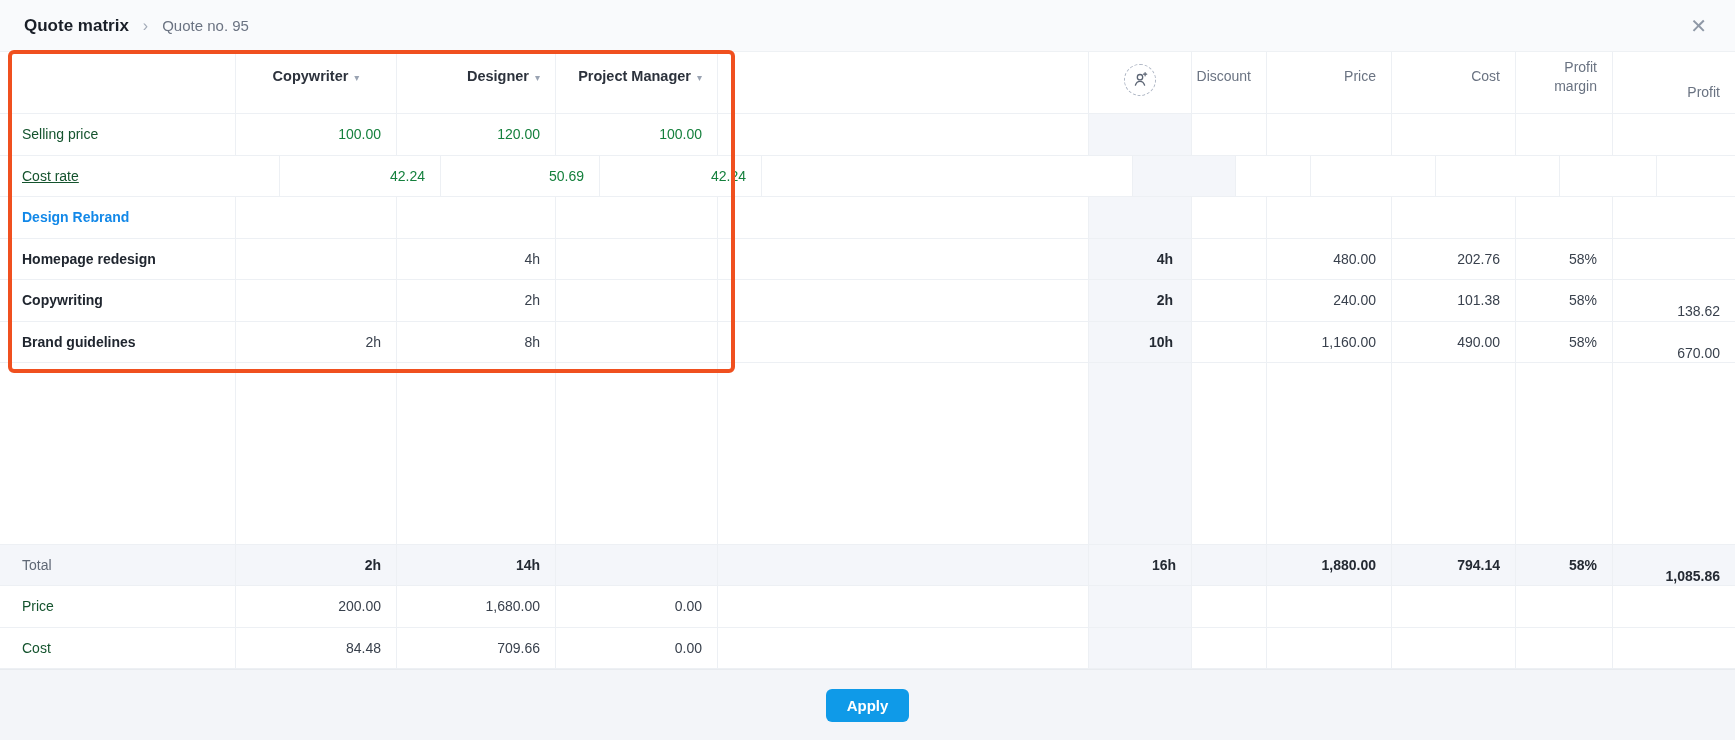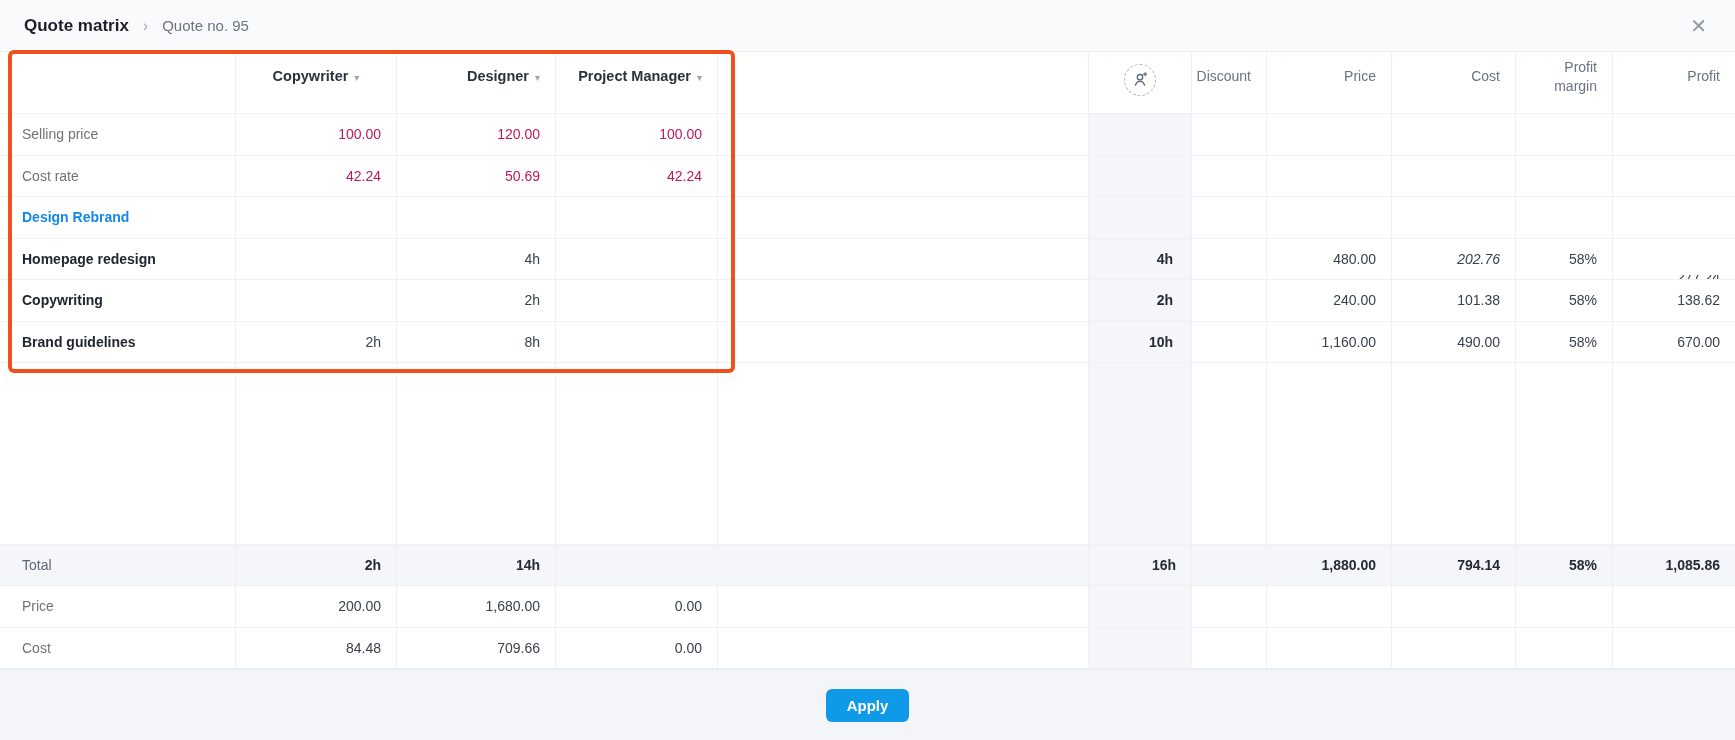--- a/index.html
+++ b/index.html
@@ -32,40 +32,40 @@
   .row.spacer-row { flex:1 1 auto; }
   .r { height:41.5px; }
   .header-row { height:62px; }
 
   .cell {
     box-sizing:border-box; border-right:1px solid #edf0f4;
     display:flex; align-items:center; justify-content:flex-end;
     padding:0 15px; font-size:14px; color:#39414d; text-align:right;
     line-height:1.3; overflow:hidden; white-space:pre-line;
   }
-  .cell:last-child { border-right:none; }
+  .cell:last-child { border-right:none;align-items:flex-end; }
   .cell.col-label { justify-content:flex-start; text-align:left; padding-left:22px; }
 
   .header-row .cell { color:#6a7382; padding-bottom:12px; }
   .header-row .cell.sortable { font-weight:700; color:#2c323c; font-size:14.5px; cursor:pointer; }
   .arrow { font-size:10px; color:#9aa3b2; margin-left:6px; transform:translateY(1px); }
 
   .assignee-cell { background:#f4f6fa; font-weight:700; color:#242a33; padding-right:18px; }
   .header-row .assignee-head { justify-content:center; background:#fff; padding:0 0 6px 0; cursor:pointer; }
   .avatar-dashed {
     width:30px; height:30px; border:1px dashed #aeb6c4; border-radius:50%;
     display:flex; align-items:center; justify-content:center;
   }
 
   .total-row { background:#f4f6fa; }
   .total-row .cell { font-weight:700; color:#242a33; }
   .total-row .cell.col-label { font-weight:400; color:#5f6875; }
 
-  .muted { color:#be185d; }
-  .muted-label { color:#737373; }
+  .muted { color:#15803d; }
+  .muted-label { color:#14532d; }
   .bold-label { font-weight:700; color:#20262f; }
   .link-label { font-weight:700; color:#1288e8; cursor:pointer; }
 
   
   .footer {
     position:absolute; left:0; top:669px; width:1735px; height:71px;
     background:#f3f5f9; border-top:1px solid #e8ebef; box-sizing:border-box;
     display:flex; align-items:center; justify-content:center;
   }
   .apply-btn {
@@ -116,21 +116,21 @@
       <div class="cell col-project_manager muted" style="width: 162px; flex: 0 0 auto;">100.00</div>
       <div class="cell col-gap muted" style="width: 371px; flex: 0 0 auto;"></div>
       <div class="cell col-assignee muted assignee-cell" style="width: 103px; flex: 0 0 auto;"></div>
       <div class="cell col-discount muted" style="width: 75px; flex: 0 0 auto;"></div>
       <div class="cell col-price muted" style="width: 125px; flex: 0 0 auto;"></div>
       <div class="cell col-cost muted" style="width: 124px; flex: 0 0 auto;"></div>
       <div class="cell col-profit_margin muted" style="width: 97px; flex: 0 0 auto;"></div>
       <div class="cell col-profit muted" style="width: 122px; flex: 0 0 auto;"></div>
     </div>
     <div class="row r">
-      <div class="cell col-label muted-label" style="width: 236px; flex: 0 0 auto;">Cost rate</div>
+      <div class="cell col-label muted-label" style="width: 280px; flex: 0 0 auto; text-decoration: underline;">Cost rate</div>
       <div class="cell col-copywriter muted" style="width: 161px; flex: 0 0 auto;">42.24</div>
       <div class="cell col-designer muted" style="width: 159px; flex: 0 0 auto;">50.69</div>
       <div class="cell col-project_manager muted" style="width: 162px; flex: 0 0 auto;">42.24</div>
       <div class="cell col-gap muted" style="width: 371px; flex: 0 0 auto;"></div>
       <div class="cell col-assignee muted assignee-cell" style="width: 103px; flex: 0 0 auto;"></div>
       <div class="cell col-discount muted" style="width: 75px; flex: 0 0 auto;"></div>
       <div class="cell col-price muted" style="width: 125px; flex: 0 0 auto;"></div>
       <div class="cell col-cost muted" style="width: 124px; flex: 0 0 auto;"></div>
       <div class="cell col-profit_margin muted" style="width: 97px; flex: 0 0 auto;"></div>
       <div class="cell col-profit muted" style="width: 122px; flex: 0 0 auto;"></div>
@@ -150,21 +150,21 @@
     </div>
     <div class="row r">
       <div class="cell col-label bold-label" style="width: 236px; flex: 0 0 auto;">Homepage redesign</div>
       <div class="cell col-copywriter" style="width: 161px; flex: 0 0 auto;"></div>
       <div class="cell col-designer" style="width: 159px; flex: 0 0 auto;">4h</div>
       <div class="cell col-project_manager" style="width: 162px; flex: 0 0 auto;"></div>
       <div class="cell col-gap" style="width: 371px; flex: 0 0 auto;"></div>
       <div class="cell col-assignee assignee-cell" style="width: 103px; flex: 0 0 auto;">4h</div>
       <div class="cell col-discount" style="width: 75px; flex: 0 0 auto;"></div>
       <div class="cell col-price" style="width: 125px; flex: 0 0 auto;">480.00</div>
-      <div class="cell col-cost" style="width: 124px; flex: 0 0 auto; font-style: italic;">202.76</div>
+      <div class="cell col-cost" style="width: 124px; flex: 0 0 auto;">202.76</div>
       <div class="cell col-profit_margin" style="width: 97px; flex: 0 0 auto;">58%</div>
       <div class="cell col-profit" style="width: 122px; flex: 0 0 auto; margin-top: 36px;">277.24</div>
     </div>
     <div class="row r">
       <div class="cell col-label bold-label" style="width: 236px; flex: 0 0 auto;">Copywriting</div>
       <div class="cell col-copywriter" style="width: 161px; flex: 0 0 auto;"></div>
       <div class="cell col-designer" style="width: 159px; flex: 0 0 auto;">2h</div>
       <div class="cell col-project_manager" style="width: 162px; flex: 0 0 auto;"></div>
       <div class="cell col-gap" style="width: 371px; flex: 0 0 auto;"></div>
       <div class="cell col-assignee assignee-cell" style="width: 103px; flex: 0 0 auto;">2h</div>

